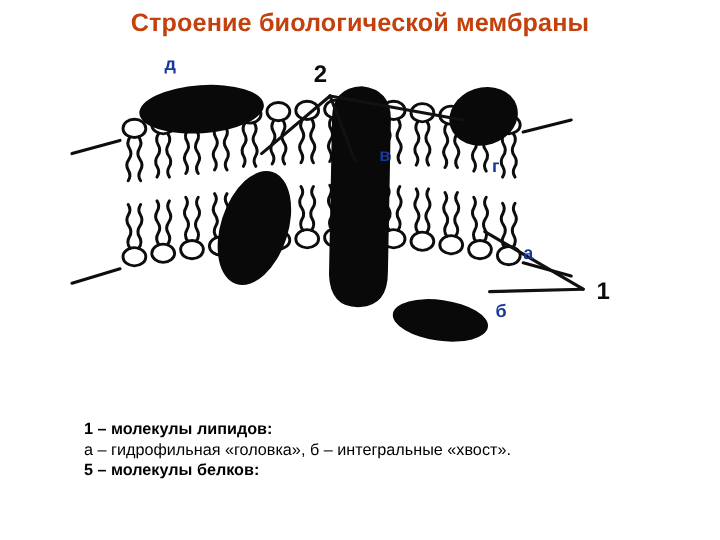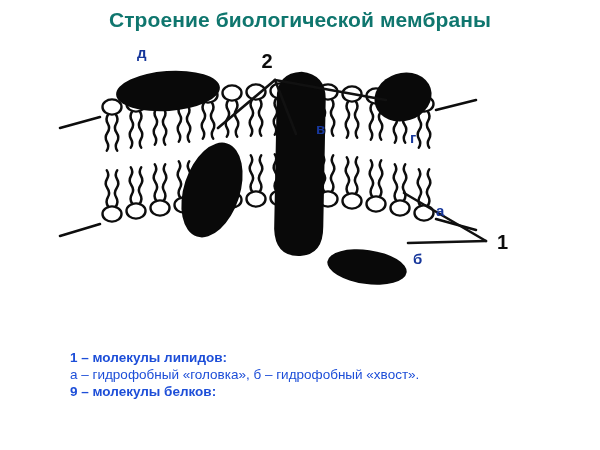--- a/index.html
+++ b/index.html
@@ -16,40 +16,40 @@
     font-family: "Liberation Sans", sans-serif;
   }
   #title {
     position: absolute;
     left: 0;
     top: 8px;
     width: 600px;
     text-align: center;
     font-size: 21px;
     font-weight: bold;
-    color: #0f766e;
+    color: #c2410c;
     letter-spacing: 0.1px;
     white-space: nowrap;
   }
   #diagram {
     position: absolute;
     left: 0;
     top: 38px;
     width: 600px;
     height: 300px;
   }
   #legend {
     position: absolute;
     left: 70px;
     top: 349px;
     width: 520px;
   }
   .legend-line {
     font-size: 13.5px;
-    color: #1d4ed8;
+    color: #000000;
     line-height: 17.2px;
     white-space: nowrap;
   }
   .legend-line.bold {
     font-weight: bold;
   }
   .lbl {
     font-size: 15px;
     font-weight: bold;
     fill: #17379b;
@@ -189,17 +189,17 @@
 
     <text class="lbl" x="137" y="20">д</text>
     <text class="lbl" x="316" y="96">в</text>
     <text class="lbl" x="410" y="105">г</text>
     <text class="lbl" x="436" y="178">а</text>
     <text class="lbl" x="413" y="226">б</text>
   </svg>
 
   <div id="legend">
     <div class="legend-line bold">1 – молекулы липидов:</div>
-    <div class="legend-line">а – гидрофобный «головка», б – гидрофобный «хвост».</div>
-    <div class="legend-line bold">9 – молекулы белков:</div>
+    <div class="legend-line">а – гидрофильная «головка», б – интегральные «хвост».</div>
+    <div class="legend-line bold">5 – молекулы белков:</div>
   </div>
 
 </div>
 
 </body></html>

